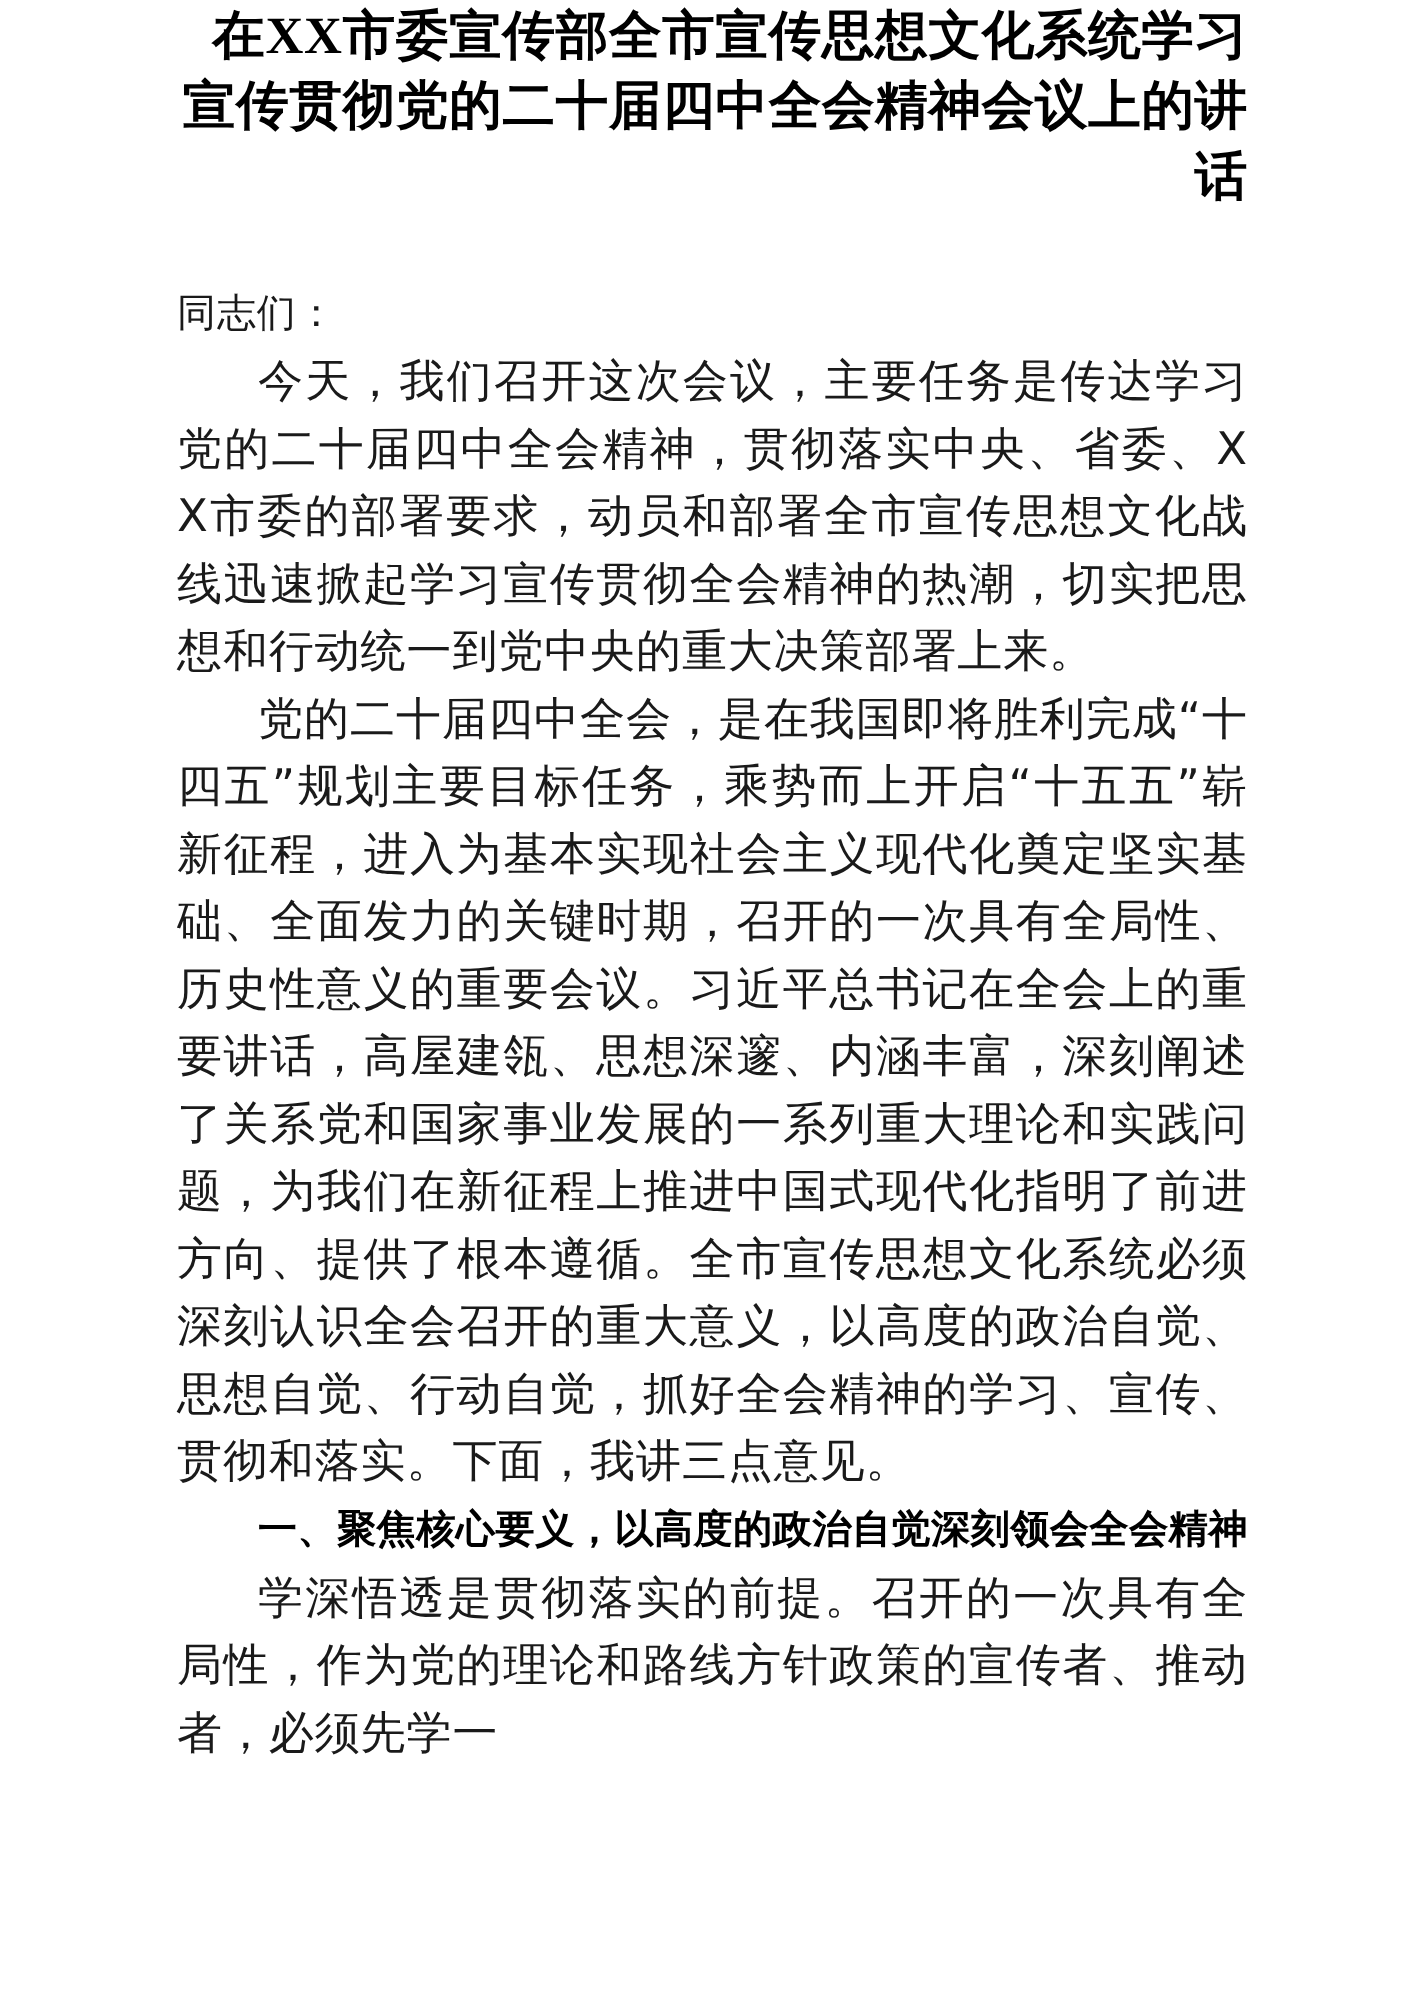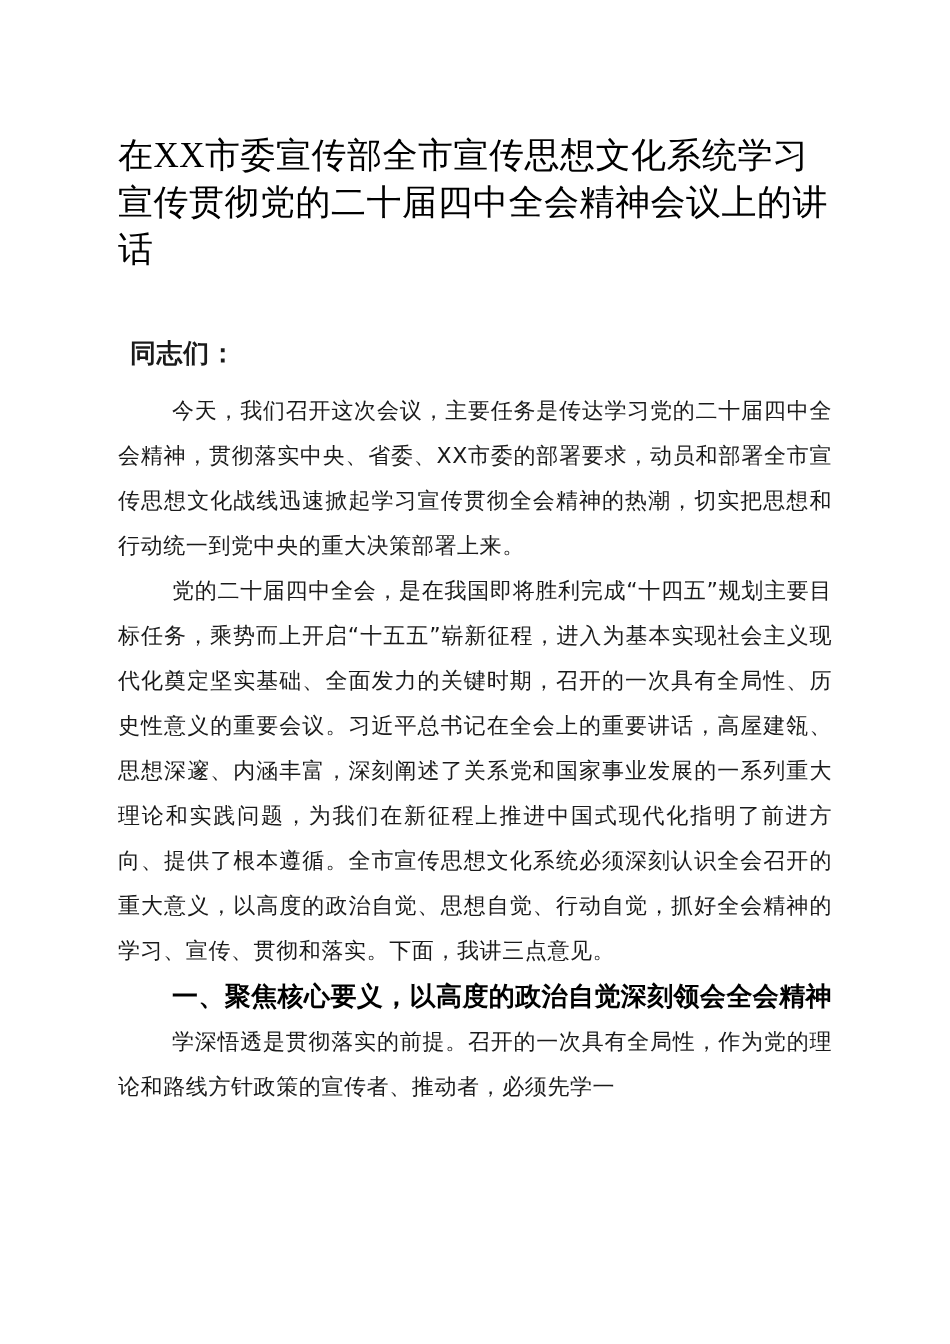--- a/index.html
+++ b/index.html
@@ -27,48 +27,46 @@
   .content {
     position: absolute;
     left: 118px;
     top: 0;
     width: 714px;
   }
 
   
   .doc-title {
     margin: 0;
-    padding-top: 132px;
     font-family: "Liberation Serif", "DejaVu Serif", serif;
-    font-weight: normal;
+    font-weight: bold;
     font-size: 35px;
     line-height: 47px;
-    text-align: left;
+    text-align: right;
     letter-spacing: 0.5px;
     color: #000000;
     word-break: break-all;
   }
 
   
   .salutation {
-    margin: 12px;
+    margin: 0;
     padding-top: 46px;
     font-family: "DejaVu Sans", "Liberation Sans", sans-serif;
     font-size: 26px;
     line-height: 45px;
     color: #1a1a1a;
     text-align: left;
     letter-spacing: 0.6px;
-    font-weight: bold;
   }
 
   p.body-para {
     margin: 0;
     font-family: "DejaVu Sans", "Liberation Sans", sans-serif;
-    font-size: 22px;
+    font-size: 30px;
     line-height: 45px;
     color: #1a1a1a;
     text-align: justify;
     text-justify: inter-ideograph;
     text-indent: 54px;
     letter-spacing: 0.6px;
     word-break: break-all;
     -moz-text-align-last: left;
     text-align-last: left;
   }

